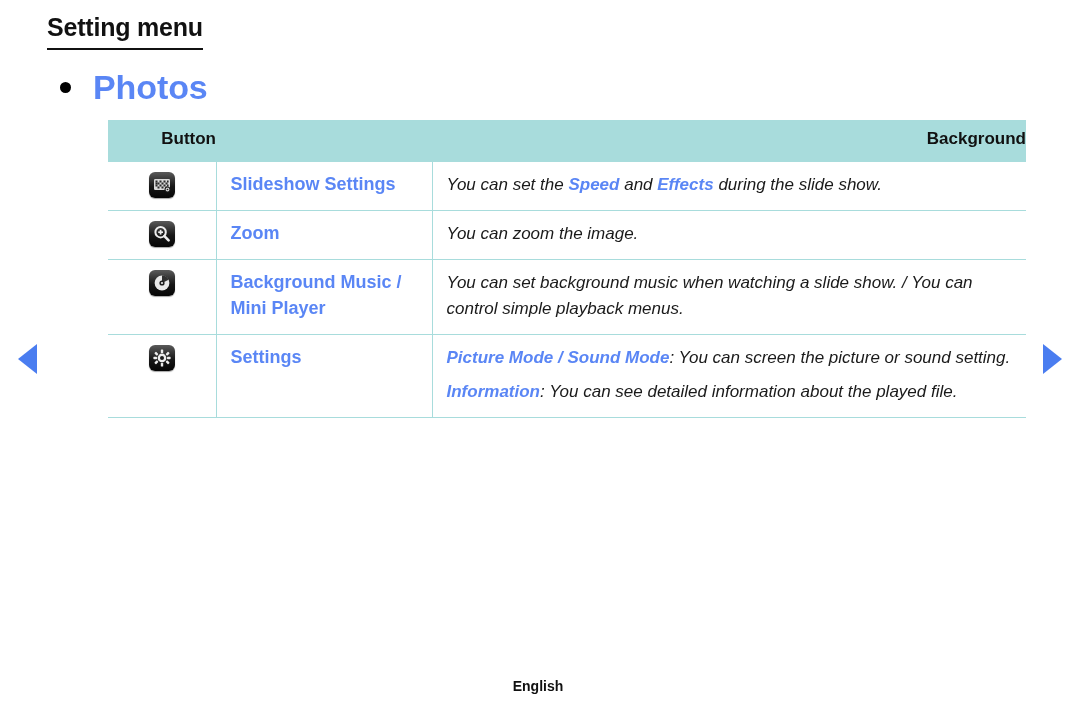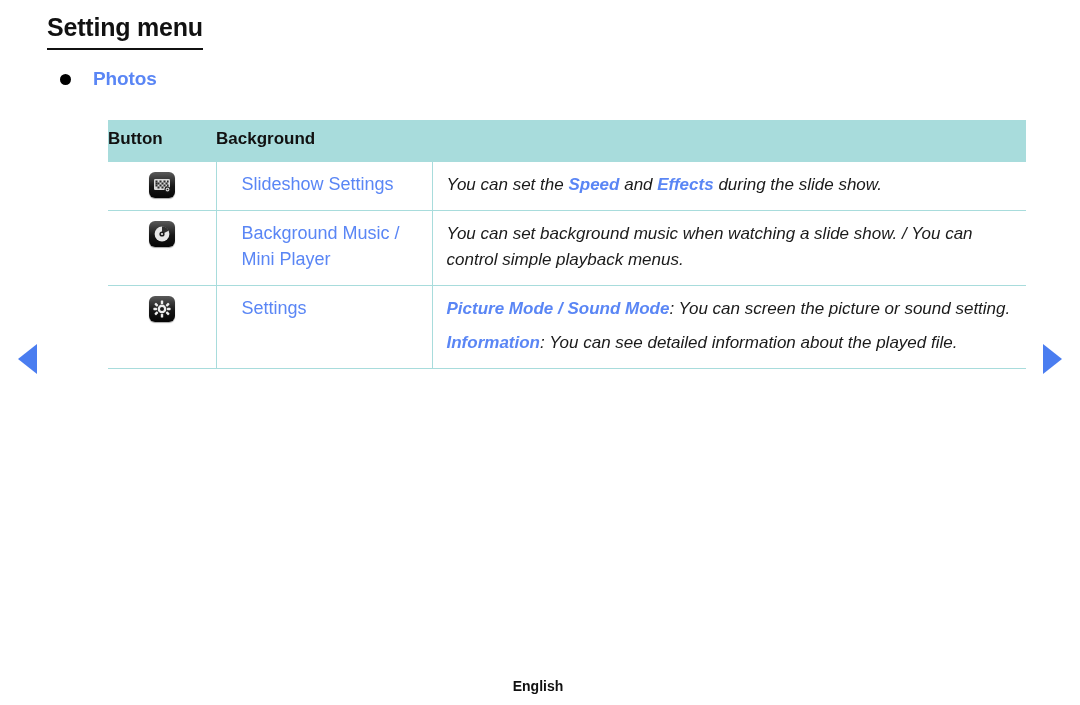--- a/index.html
+++ b/index.html
@@ -40,21 +40,21 @@
     gap: 22px;
   }
   .bullet {
     width: 11px;
     height: 11px;
     border-radius: 50%;
     background: #000000;
     flex: none;
   }
   .section-title {
-    font-size: 19px;
+    font-size: 34px;
     font-weight: bold;
     color: #5a86f5;
     letter-spacing: -0.1px;
   }
 
   
   .nav-arrow {
     position: absolute;
     top: 344px;
     width: 0;
@@ -87,40 +87,40 @@
     border-bottom: 1px solid #a8dcdc;
     vertical-align: top;
   }
   .op-table thead th {
     background: #a8dcdc;
     border-top: none;
     border-bottom: none;
     font-size: 17px;
     font-weight: bold;
     color: #111111;
-    text-align: left;
+    text-align: right;
     padding: 9px 0 10px 0;
     height: 22px;
   }
   .col-btn   { width: 108px; }
   .col-name  { width: 216px; }
   .col-desc  { width: 594px; }
 
   .op-table tbody tr > td { border-bottom: 1px solid #a8dcdc; }
   .op-table tbody tr > td.cell-btn,
   .op-table tbody tr > td.cell-name { border-right: 1px solid #a8dcdc; }
 
   td.cell-btn {
     text-align: center;
     padding: 10px 0 12px 0;
   }
   td.cell-name {
-    padding: 10px 0 12px 25px;
+    padding: 10px 0 12px 14px;
     font-size: 18px;
-    font-weight: normal;
+    font-weight: bold;
     color: #5a86f5;
     line-height: 1.42;
     margin-top: 46px;
   }
   td.cell-desc {
     padding: 10px 10px 12px 14px;
     font-size: 17px;
     color: #1a1a1a;
     line-height: 1.52;
   }
@@ -206,20 +206,32 @@
       <circle cx="15.5" cy="14.5" r="1.9" fill="#cfcfcf"></circle>
       <circle cx="15.5" cy="14.5" r="0.8" fill="#1a1a1a"></circle>
     </svg></span></td>
         <td class="cell-name">Slideshow Settings</td>
         <td class="cell-desc">
           <p><span>You can set the </span><span class="hl">Speed</span><span> and </span><span class="hl">Effects</span><span> during the slide show.</span></p>
         </td>
       </tr>
       <tr>
         <td class="cell-btn"><span class="icon-badge"><svg width="20" height="20" viewBox="0 0 20 20">
+      <circle cx="8.6" cy="8.2" r="5.2" fill="none" stroke="#ededed" stroke-width="2"></circle>
+      <line x1="12.4" y1="12.2" x2="16.6" y2="16.4" stroke="#ededed" stroke-width="2.6" stroke-linecap="round"></line>
+      <line x1="6.2" y1="8.2" x2="11" y2="8.2" stroke="#ededed" stroke-width="1.7"></line>
+      <line x1="8.6" y1="5.8" x2="8.6" y2="10.6" stroke="#ededed" stroke-width="1.7"></line>
+    </svg></span></td>
+        <td class="cell-name">Zoom</td>
+        <td class="cell-desc">
+          <p><span>You can zoom the image.</span></p>
+        </td>
+      </tr>
+      <tr>
+        <td class="cell-btn"><span class="icon-badge"><svg width="20" height="20" viewBox="0 0 20 20">
       <circle cx="10" cy="10" r="7.4" fill="#e8e8e8"></circle>
       <path d="M10 2.6a7.4 7.4 0 0 1 6.6 4.1l-5 2.6A2.6 2.6 0 0 0 10 8.2z" fill="#1c1c1c" opacity=".9"></path>
       <circle cx="10" cy="10" r="2.6" fill="#1c1c1c"></circle>
       <circle cx="10" cy="10" r="1.1" fill="#e8e8e8"></circle>
     </svg></span></td>
         <td class="cell-name">Background Music / Mini Player</td>
         <td class="cell-desc">
           <p><span>You can set background music when watching a slide show. / You can control simple playback menus.</span></p>
         </td>
       </tr>

